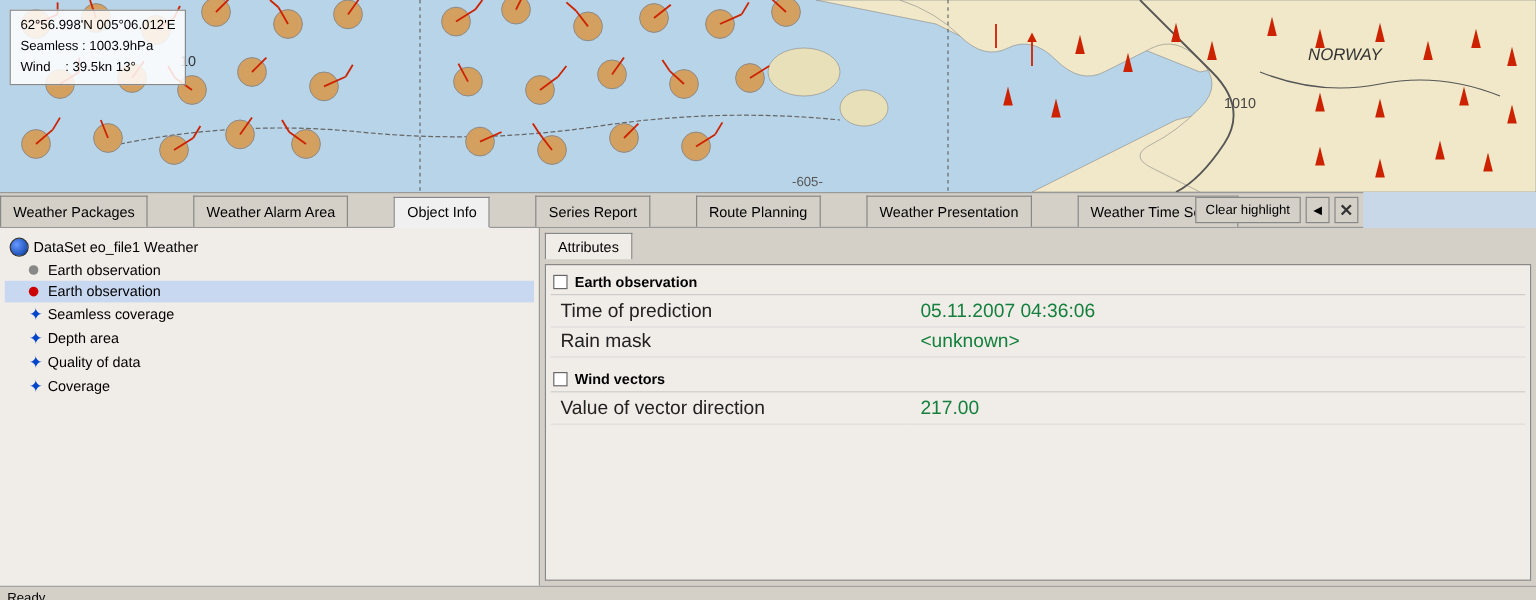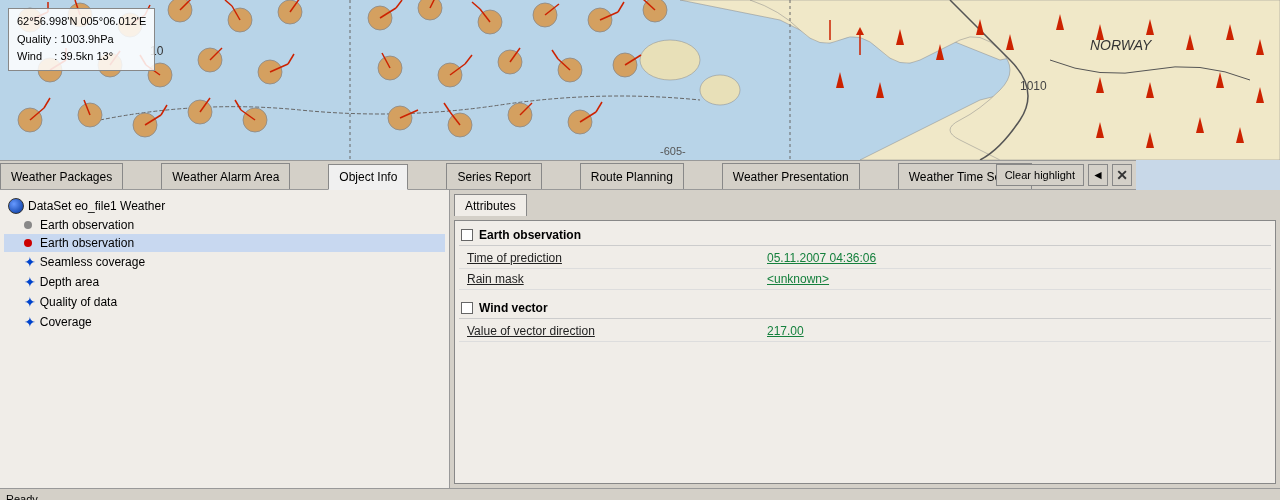--- a/index.html
+++ b/index.html
@@ -225,23 +225,22 @@
 
     .attr-table {
       width: 100%;
       border-collapse: collapse;
       margin-bottom: 8px;
     }
 
     .attr-table td {
       padding: 3px 8px;
       border-bottom: 1px solid #ddd;
-      font-size: 12px;
+      font-size: 16px;
       vertical-align: middle;
-      text-decoration: underline;
     }
 
     .attr-table td:first-child {
       width: 300px;
       color: #222;
     }
 
     .attr-table td:last-child {
       color: #15803d;
     }
@@ -515,21 +514,21 @@
     </g>
 
     <text x="1090" y="50" font-size="14" font-style="italic" fill="#333" font-family="Arial">NORWAY</text>
 
     <text x="1020" y="90" font-size="12" fill="#444" font-family="Arial">1010</text>
   </svg>
 
   <div class="map-info-overlay">
     <div>62°56.998'N 005°06.012'E</div>
     <div>
-      <span>Quality</span> :
+      <span>Seamless</span> :
       <span>1003.9hPa</span>
     </div>
     <div>
       <span>Wind</span> &nbsp;&nbsp;&nbsp;:
       <span>39.5kn 13°</span>
     </div>
   </div>
 </div>
 
 <div id="tab-bar">
@@ -608,21 +607,21 @@
         </tr>
         <tr>
           <td>Rain mask</td>
           <td>&lt;unknown&gt;</td>
         </tr>
       </tbody>
         </table>
 
       <div class="section-header">
         <span class="checkbox"></span>
-        <span>Wind vector</span>
+        <span>Wind vectors</span>
       </div>
       <table class="attr-table">
         <tbody>
             <tr>
           <td>Value of vector direction</td>
           <td>217.00</td>
         </tr>
       </tbody>
         </table>
     </div>

